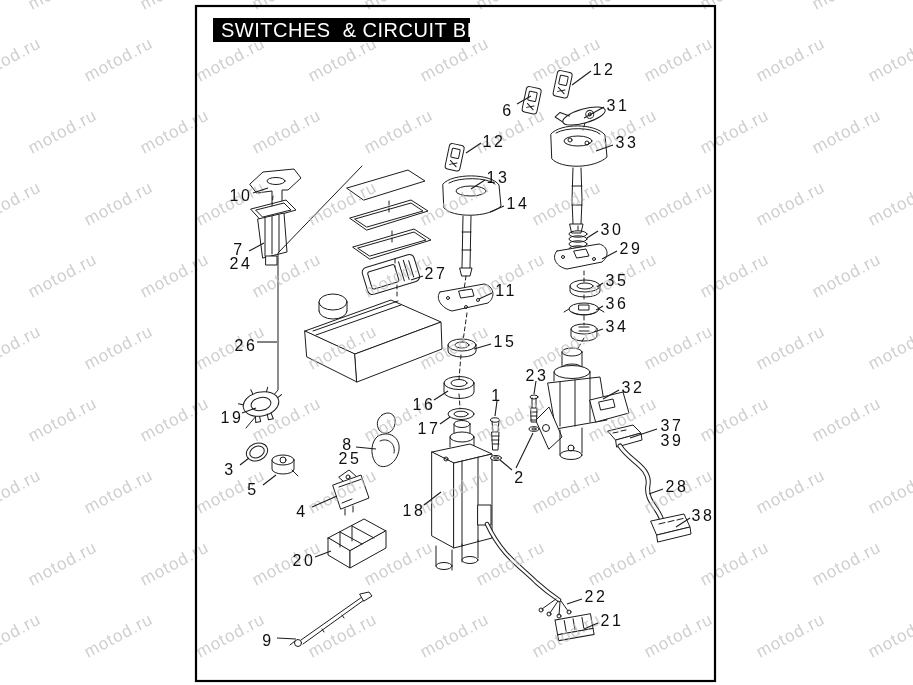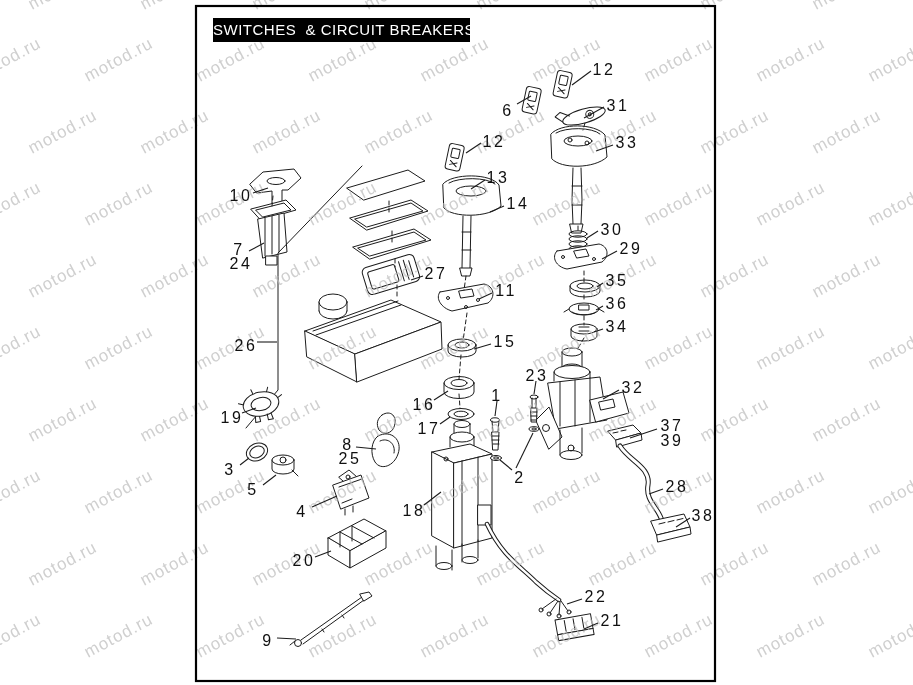--- a/index.html
+++ b/index.html
@@ -1,21 +1,21 @@
 <!DOCTYPE html>
 <html><head>
 <meta charset="utf-8">
 <style>
   html,body{margin:0;padding:0;background:#ffffff;}
   .canvas{position:relative;width:913px;height:685px;background:#ffffff;overflow:hidden;
           font-family:"Liberation Sans",sans-serif;}
   svg.diagram{position:absolute;left:0;top:0;}
   .title-box{position:absolute;left:213px;top:18px;width:257px;height:24px;
-             background:#000;color:#fff;font-size:15px;line-height:24px;
-             letter-spacing:.5px;white-space:pre;box-sizing:border-box;
+             background:#000;color:#fff;font-size:20px;line-height:24px;
+             padding-left:8px;letter-spacing:.5px;white-space:pre;box-sizing:border-box;
              font-family:"Liberation Sans",sans-serif;}
   [data-name="watermark-layer"] text{font-family:"Liberation Sans",sans-serif;
              letter-spacing:1px;opacity:.72;}
   [data-name="leaders-layer"] polyline{fill:none;stroke:#1c1c1c;stroke-width:1.1;}
   [data-name="labels-layer"] text{fill:#101010;font-size:16px;letter-spacing:2.5px;
              text-anchor:middle;font-family:"Liberation Sans",sans-serif;}
   #drawing{stroke:#1c1c1c;fill:none;stroke-width:1;stroke-linejoin:round;stroke-linecap:round;}
 </style>
 </head>
 <body>

